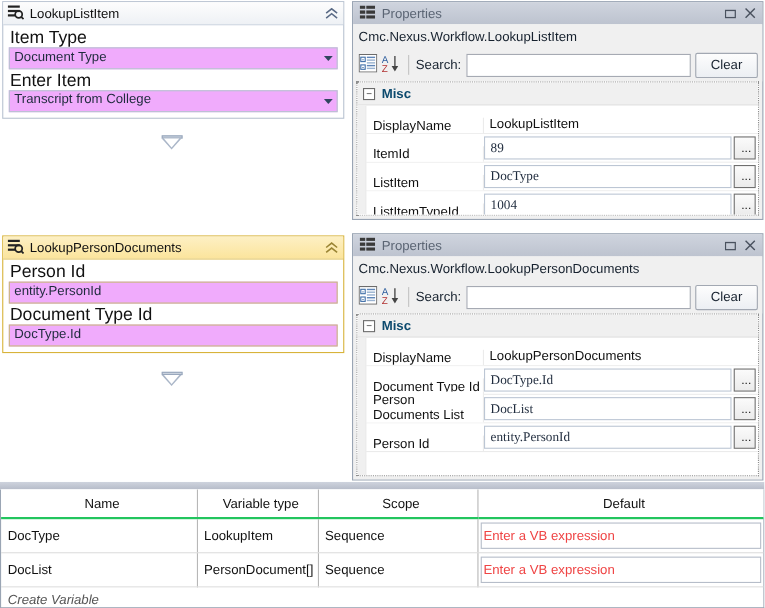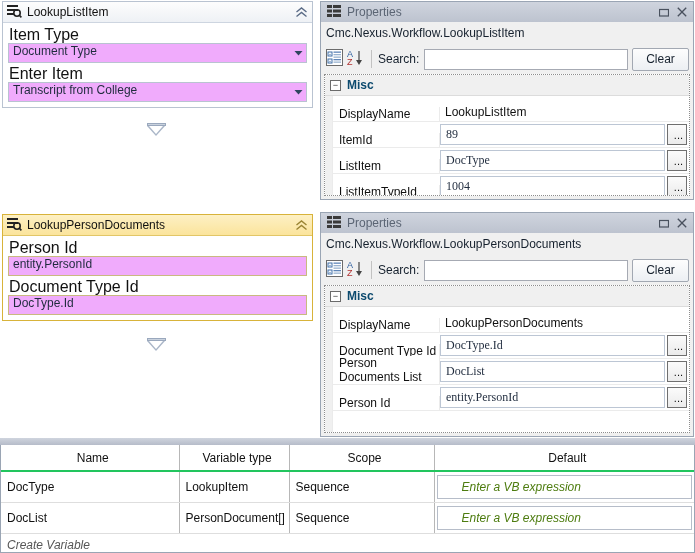--- a/index.html
+++ b/index.html
@@ -200,22 +200,22 @@
   }
   .vtable th:last-child{border-right:none;}
   .vtable td{
     height:30px;font-size:12px;color:#111;
     border-right:1px solid #b7b7b7;border-bottom:1px solid #dedede;
     padding:0 0 0 6px;vertical-align:middle;
   }
   .vtable td:last-child{border-right:none;padding:0 2px;}
   .vdefault{
     height:24px;border:1px solid #b6bdc9;background:#fff;
-    display:flex;align-items:center;padding-left:24px;
-    font-style:italic;color:#4d7c0f;font-size:12px;box-sizing:border-box;
+    display:flex;align-items:center;padding-left:2px;
+    color:#ef4444;font-size:12px;box-sizing:border-box;
   }
   .create-var{
     height:22px;display:flex;align-items:center;padding-left:6px;
     font-style:italic;color:#555;font-size:12px;
     border-bottom:1px solid #b7b7b7;
   }
 </style>
 </head>
 <body>
 

